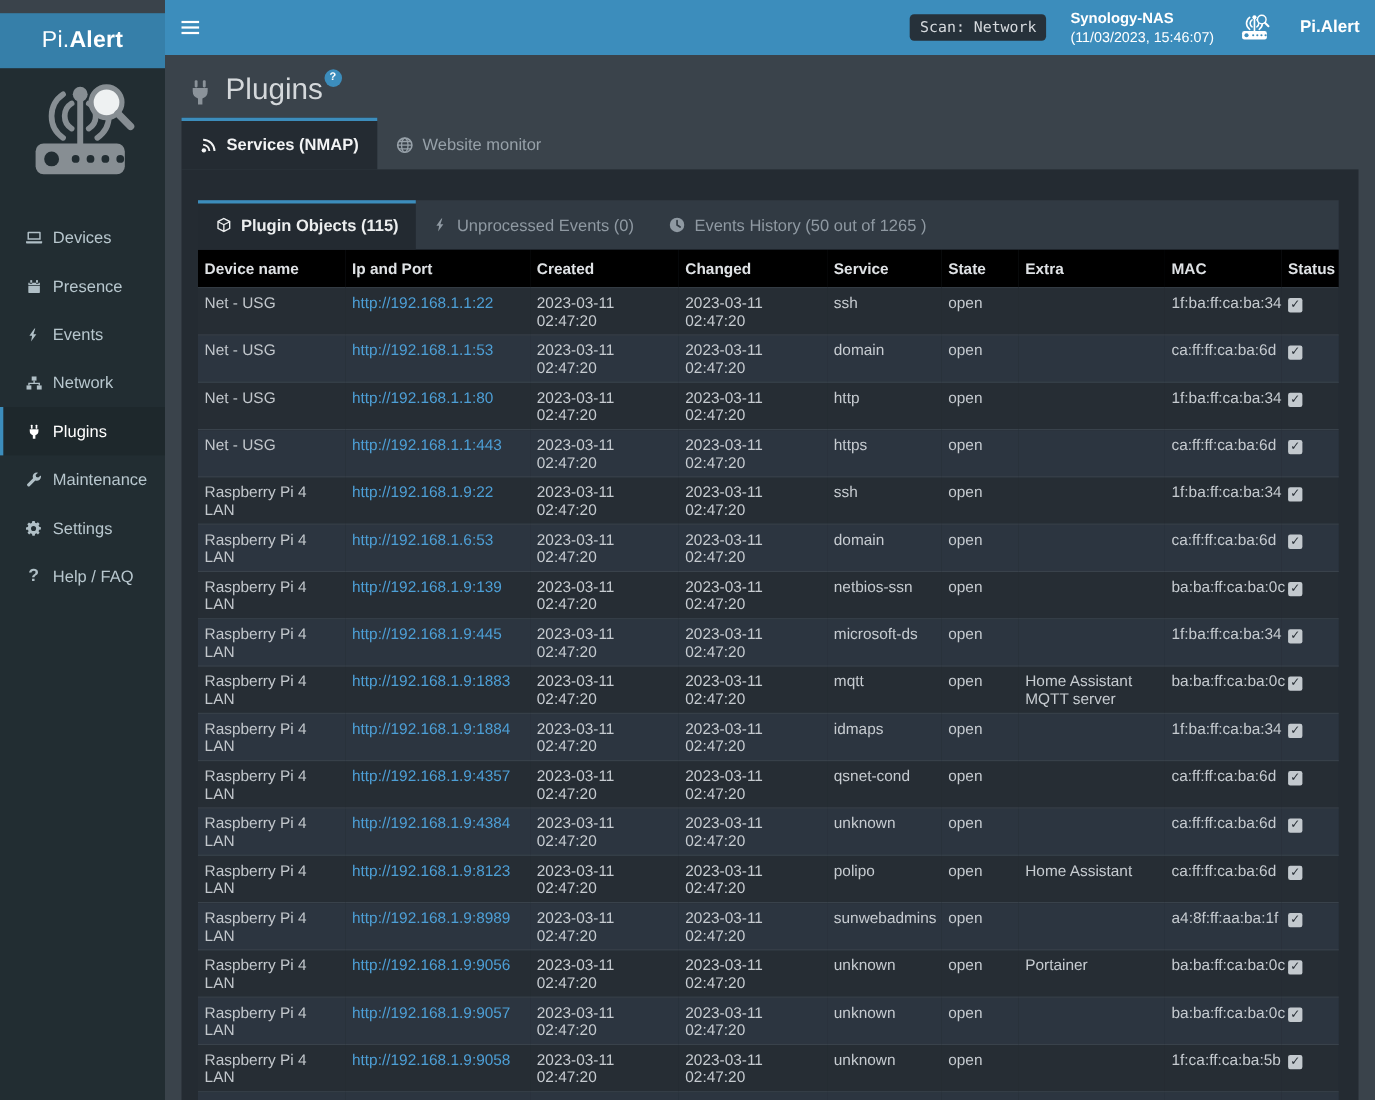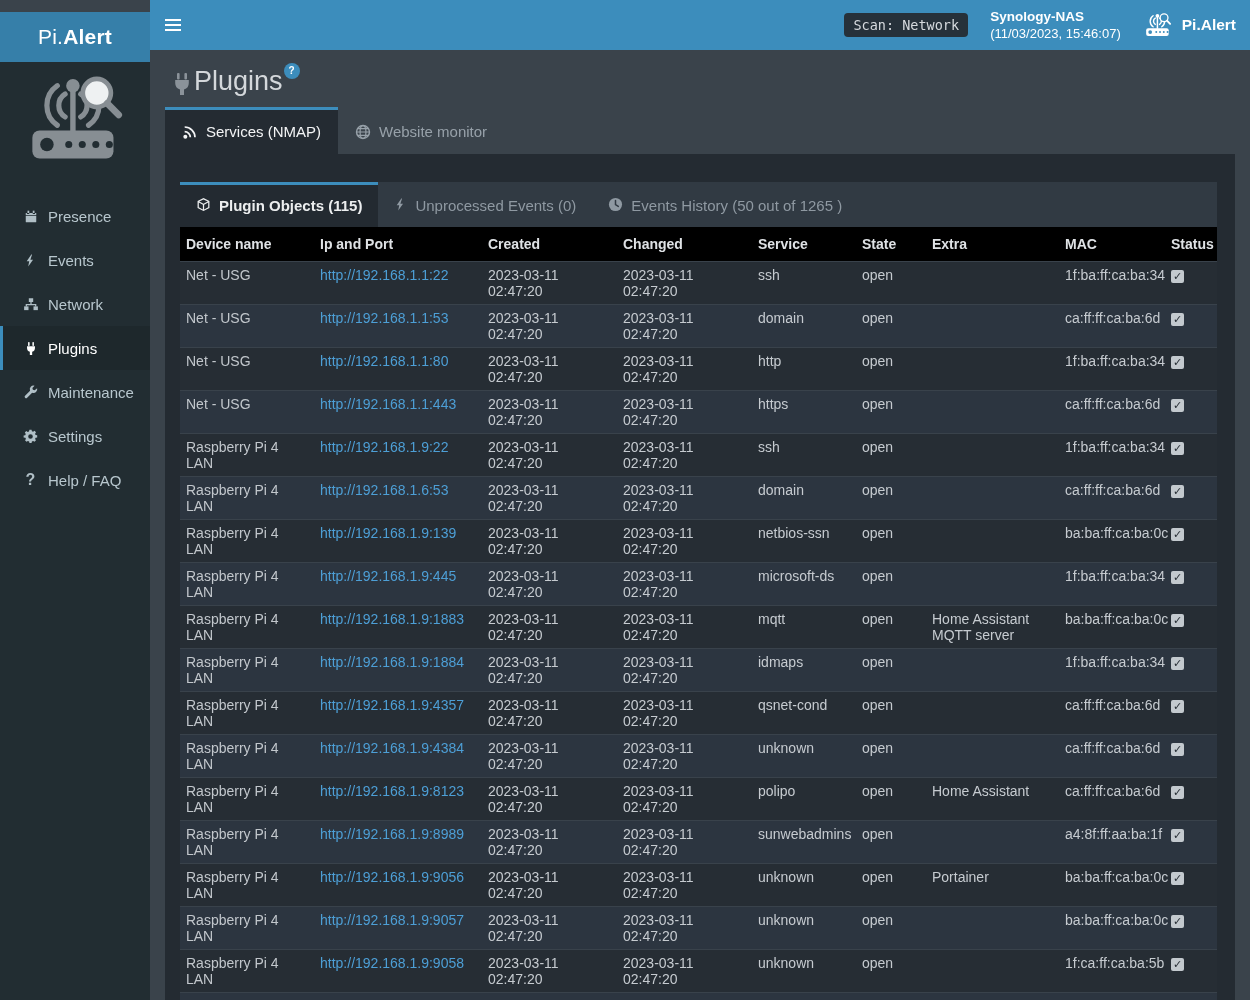--- a/index.html
+++ b/index.html
@@ -21,51 +21,51 @@
   .hamburger { width:45px; height:50px; display:flex; flex-direction:column; gap:3px;
     align-items:center; justify-content:center; cursor:pointer; }
   .hamburger span { width:16px; height:2px; background:#fff; display:block; }
   .nav-right { margin-left:auto; display:flex; align-items:center; gap:22px; padding-right:14px; }
   .scan-badge {
     background:#26313a; color:#d6dade; font-family:"DejaVu Sans Mono","Liberation Mono",monospace;
     font-size:13.5px; padding:4px 9px; border-radius:4px; white-space:pre; cursor:default;
   }
   .nas-block { color:#fff; line-height:17px; font-size:13px; }
   .nas-block .nas-name { font-weight:700; font-size:13.5px; }
-  .nav-brand { display:flex; align-items:center; gap:9px; color:#fff; }
+  .nav-brand { display:flex; align-items:center; gap:26px; color:#fff; }
   .nav-brand .txt { font-weight:700; font-size:15.5px; }
   
   .sidebar { position:fixed; top:50px; left:0; width:150px; height:950px; background:#222d32; }
   .side-logo { display:flex; justify-content:center; padding:22px 0 28px; color:#878e93; }
   .menu { list-style:none; }
   .menu li {
     height:44px; display:flex; align-items:center; gap:9px; padding-left:19px;
     color:#b8c7ce; font-size:15px; cursor:pointer; border-left:3px solid transparent;
   }
   .menu li .mi { width:17px; display:flex; justify-content:center; color:#b0bfc6; flex:0 0 17px; }
   .menu li.active { background:#1e282c; border-left-color:#3c8dbc; color:#fff; }
   .menu li.active .mi { color:#fff; }
   .qmark { font-size:16px; font-weight:700; }
   
   .content { margin-left:150px; padding-top:50px; }
-  .page-head { display:flex; align-items:flex-start; padding:16px 15px 10px 20px; }
+  .page-head { display:flex; align-items:flex-start; gap:11px; padding:16px 15px 10px 20px; }
   .page-head .pic { color:#8b939a; margin-top:5px; }
   .page-title { font-size:27px; font-weight:400; color:#d4d8db; line-height:30px; }
   .title-badge {
     display:inline-block; width:16px; height:16px; border-radius:50%; background:#3c8dbc;
     color:#fff; font-size:10px; font-weight:700; text-align:center; line-height:16px;
     vertical-align:top; margin:-3px 0 0 1px; cursor:pointer;
   }
   
   .tabs { display:flex; padding-left:15px; }
   .tab {
     display:flex; align-items:center; gap:8px; padding:13px 17px 14px;
     font-size:15px; color:#97a1a9; cursor:pointer; border-top:3px solid transparent;
   }
-  .tab.active { background:#242b32; border-top-color:#3c8dbc; color:#f3f4f5; font-weight:400; }
+  .tab.active { background:#242b32; border-top-color:#3c8dbc; color:#f3f4f5; font-weight:700; }
   .tab .ti { display:flex; }
   
   .pane { margin:0 15px; background:#242b32; min-height:807px; padding:28px 18px 0 15px; }
   .subtabs { display:flex; background:#313a43; }
   .subtab {
     display:flex; align-items:flex-start; gap:8px; padding:12px 16px 13px;
     font-size:15px; color:#8f99a2; cursor:pointer; border-top:3px solid transparent;
   }
   .subtab.active { background:#232a31; border-top-color:#3c8dbc; color:#eceeef; font-weight:700; }
   
@@ -182,20 +182,28 @@
   </div>
 </div>
 
 <div class="sidebar">
   <div class="side-logo">
     <svg width="104" height="94" viewBox="0 0 100 90">
         <use href="#i-router"></use>
       </svg>
   </div>
   <ul class="menu">
+    <li>
+      <span class="mi">
+          <svg width="16" height="16" viewBox="0 0 24 24">
+            <use href="#i-laptop"></use>
+          </svg>
+        </span>
+      <span>Devices</span>
+      </li>
     <li>
       <span class="mi">
           <svg width="14" height="15" viewBox="0 0 24 24">
             <use href="#i-calendar"></use>
           </svg>
         </span>
       <span>Presence</span>
       </li>
     <li>
       <span class="mi">

